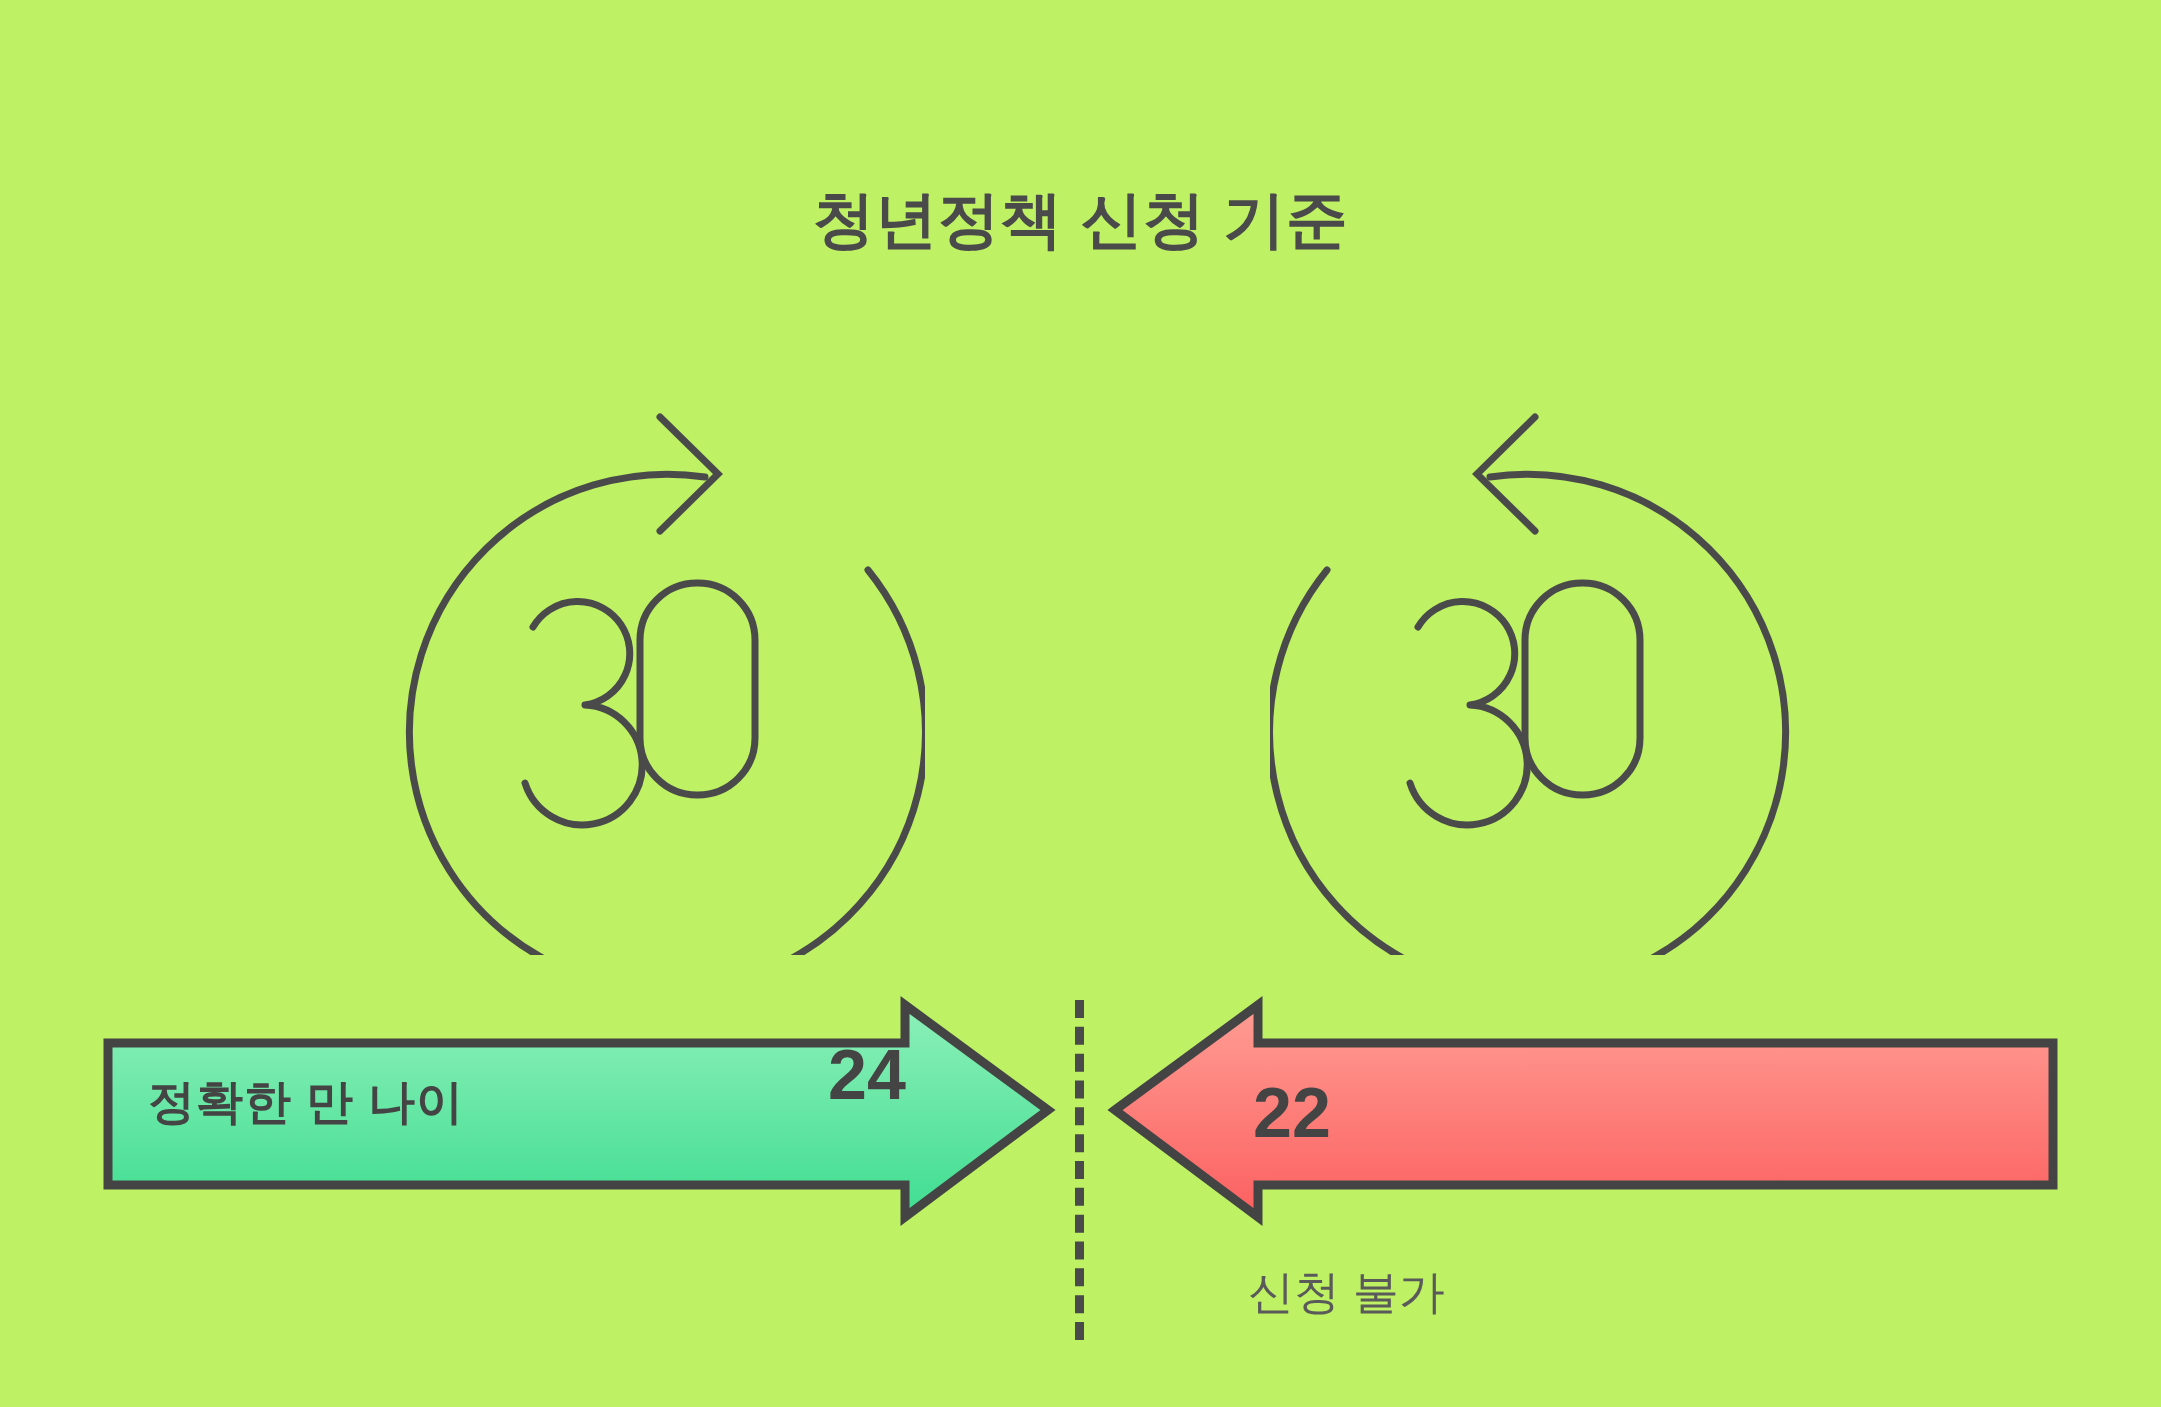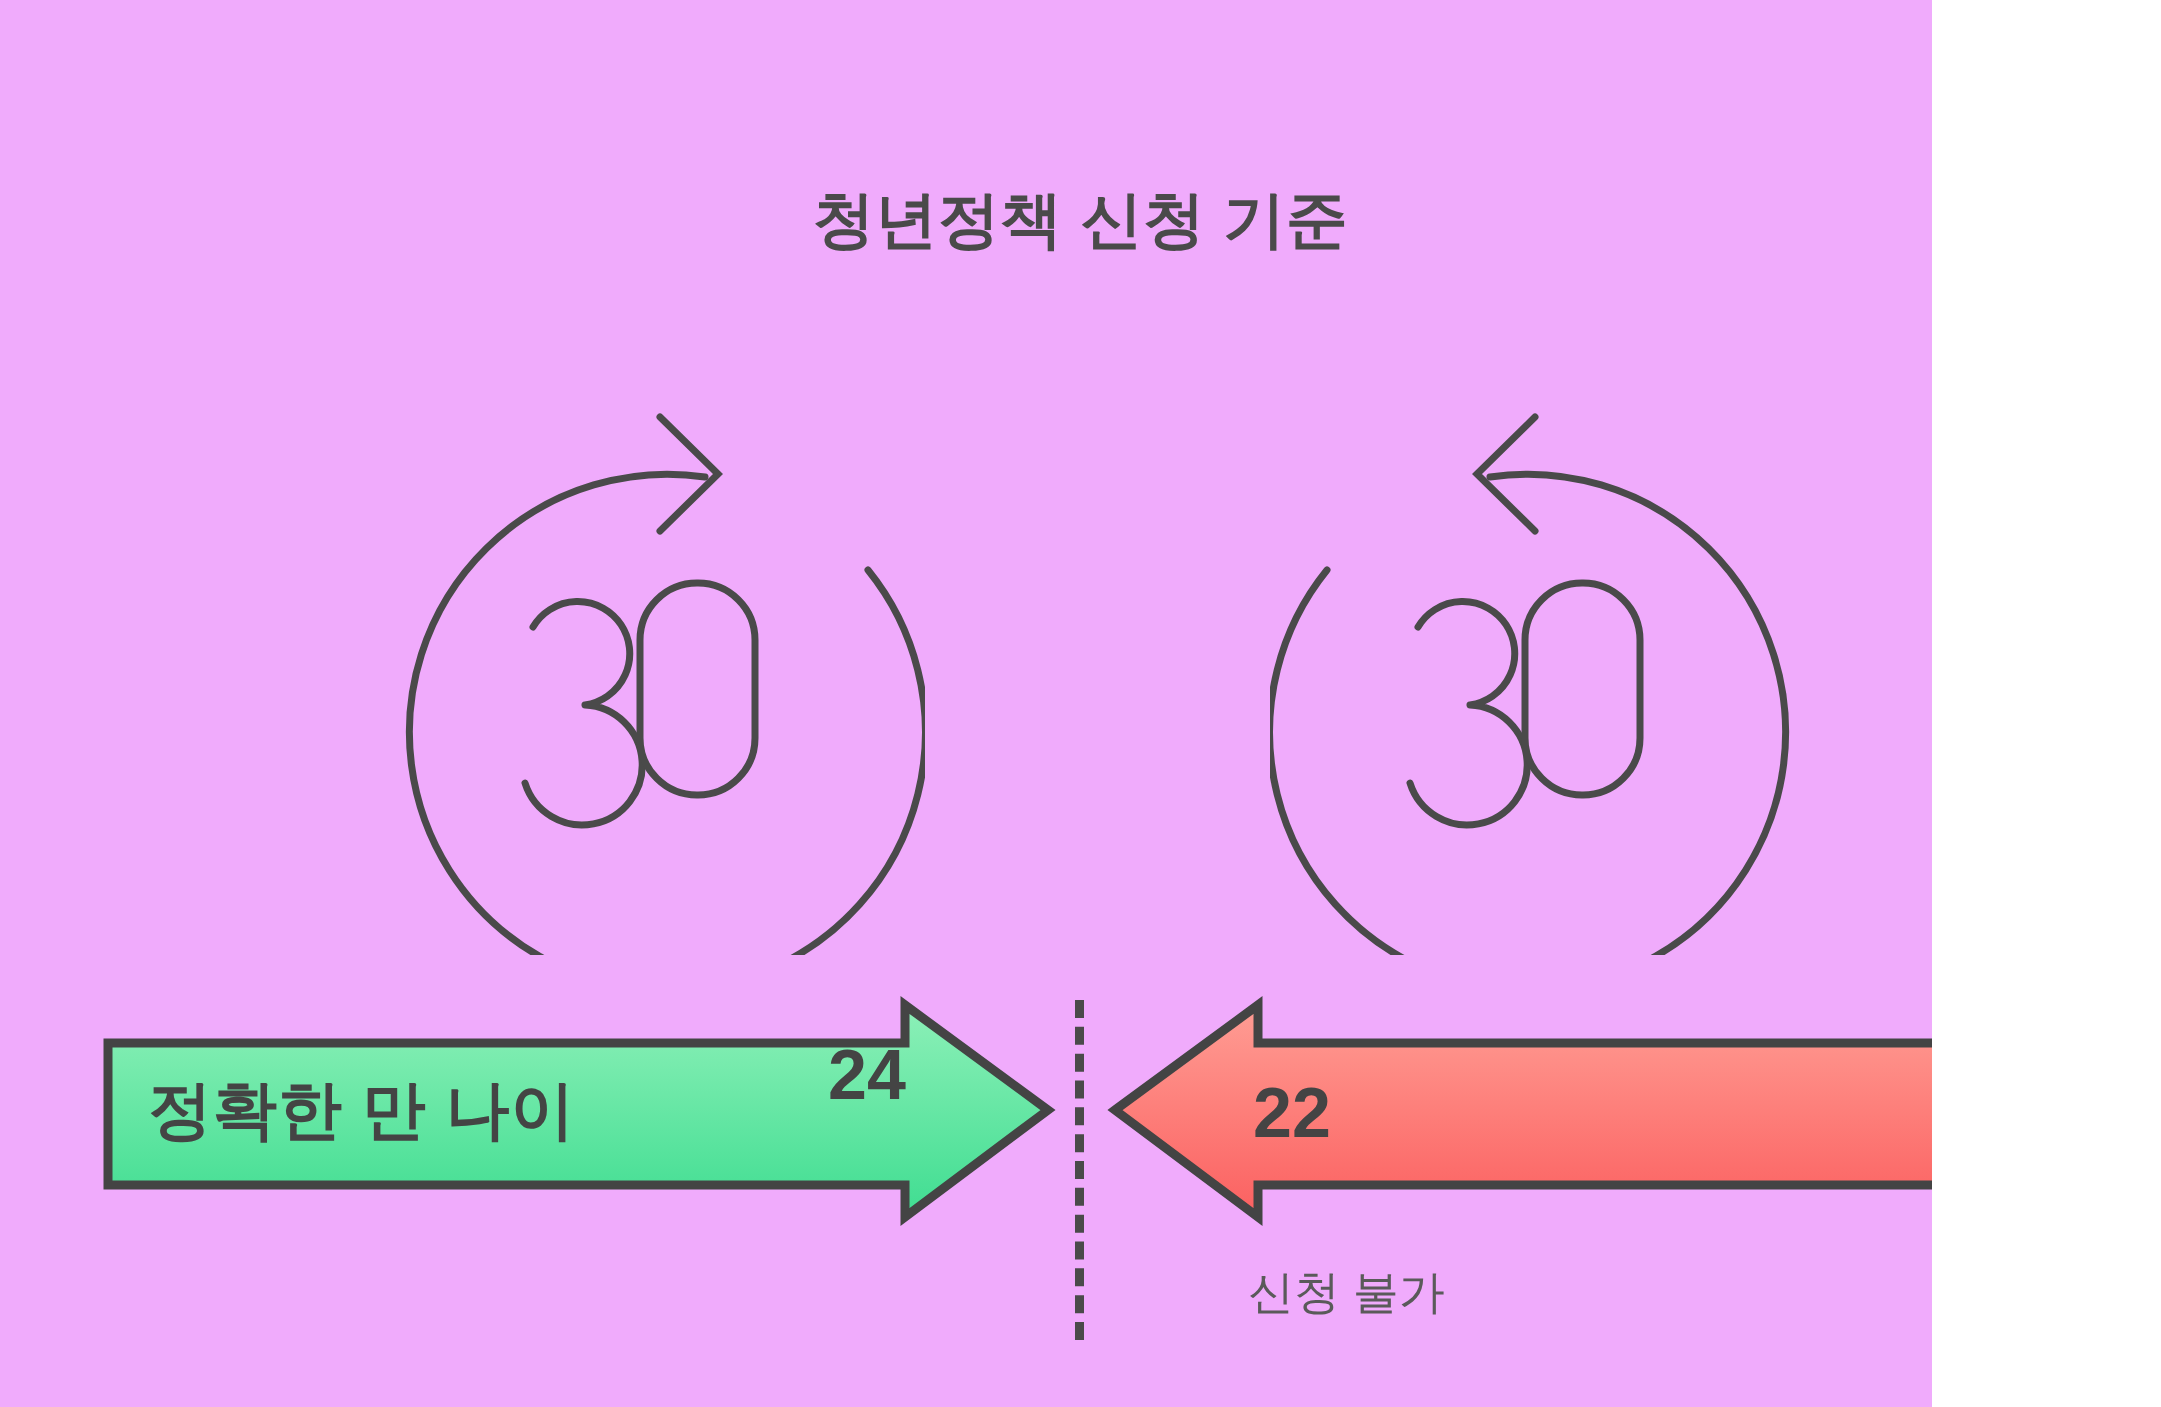--- a/index.html
+++ b/index.html
@@ -5,23 +5,23 @@
   html, body {
     margin: 0;
     padding: 0;
     background: #ffffff;
   }
   body {
     font-family: "Liberation Sans", "DejaVu Sans", sans-serif;
   }
   #canvas {
     position: relative;
-    width: 1932px;
+    width: 2161px;
     height: 1407px;
-    background: #f0abfc;
+    background: #bef264;
     overflow: hidden;
   }
 
   
   .title {
     position: absolute;
     left: 0;
     top: 178px;
     width: 2161px;
     text-align: center;
@@ -52,21 +52,21 @@
   .arrow-text {
     position: absolute;
     font-weight: bold;
     color: #444444;
     white-space: nowrap;
     line-height: 1;
   }
   .green-label {
     left: 148px;
     top: 1078px;
-    font-size: 64px;
+    font-size: 47px;
     letter-spacing: 1px;
   }
   .green-value {
     left: 828px;
     top: 1040px;
     font-size: 70px;
   }
   .red-value {
     left: 1253px;
     top: 1078px;

